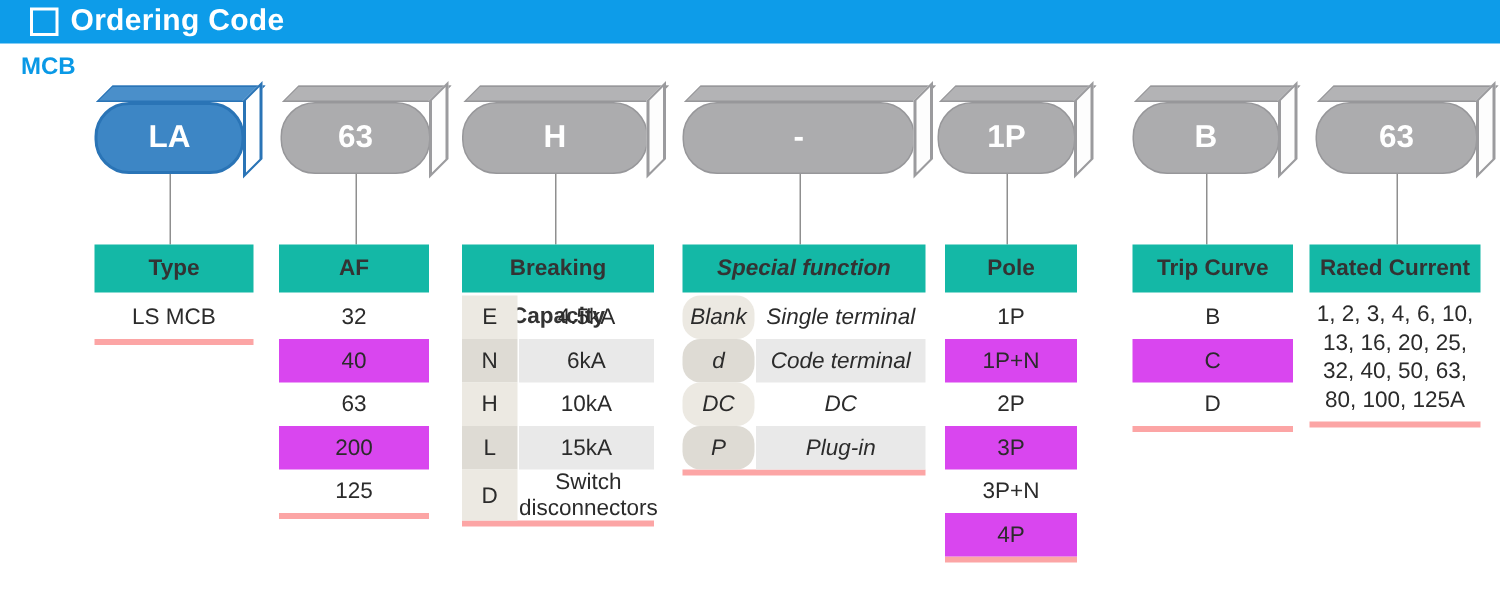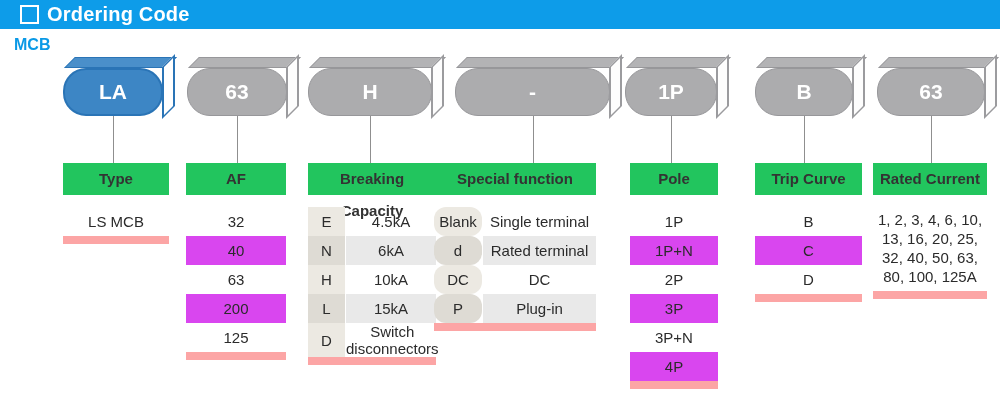--- a/index.html
+++ b/index.html
@@ -50,24 +50,24 @@
   .box.blue .face   { background:#3d86c5; border:2px solid #2a74b6; }
   .box.blue::before { background:#4a8fca; border:1px solid #2a74b6; }
   .box.blue::after  { border:2px solid #2a74b6; background:#ffffff; }
   .stem {
     position:absolute; left:50%; top:48px; width:1px; height:47px;
     background:#8f8f8f;
   }
   
   .col { position:absolute; top:163px; }
   .colhead {
-    height:32px; line-height:32px; background:#22c55e;
+    height:32px; line-height:32px; background:#14b8a6;
     text-align:center; font-weight:bold; font-size:15px; color:#333333;
   }
-  .rows { margin-top:12px; border-bottom:8px solid #fca5a5; }
+  .rows { margin-top:2px; border-bottom:4px solid #fca5a5; }
   .row {
     display:flex; min-height:29px; align-items:stretch;
     font-size:15px; color:#2b2b2b;
   }
   .row:not(.coded) { align-items:center; justify-content:center; }
   .row.alt:not(.coded) { background:#d946ef; }
   .row .code {
     width:37px; margin-right:1px; background:#ece9e2;
     display:flex; align-items:center; justify-content:center; flex:none;
   }
@@ -86,21 +86,21 @@
   #box0 { left:63px;  width:100px; }
   #box1 { left:187px; width:100px; }
   #box2 { left:308px; width:124px; }
   #box3 { left:455px; width:155px; }
   #box4 { left:625px; width:92px;  }
   #box5 { left:755px; width:98px;  }
   #box6 { left:877px; width:108px; }
   #col0 { left:63px;  width:106px; }
   #col1 { left:186px; width:100px; }
   #col2 { left:308px; width:128px; }
-  #col3 { left:434px; width:162px; }
+  #col3 { left:455px; width:162px;font-style:italic; }
   #col4 { left:630px; width:88px;  }
   #col5 { left:755px; width:107px; }
   #col6 { left:873px; width:114px; }
 </style>
 </head>
 <body>
 
 <div class="titlebar">
   <div class="sq"></div>
   <div class="ttl">Ordering Code</div>
@@ -181,21 +181,21 @@
 </div>
 <div class="col col-sf" id="col3">
   <div class="colhead">Special function</div>
   <div class="rows">
       <div class="row coded">
         <span class="code">Blank</span>
         <span class="val">Single terminal</span>
       </div>
       <div class="row alt coded">
         <span class="code">d</span>
-        <span class="val">Rated terminal</span>
+        <span class="val">Code terminal</span>
       </div>
       <div class="row coded">
         <span class="code">DC</span>
         <span class="val">DC</span>
       </div>
       <div class="row alt coded">
         <span class="code">P</span>
         <span class="val">Plug-in</span>
       </div>
     </div>

